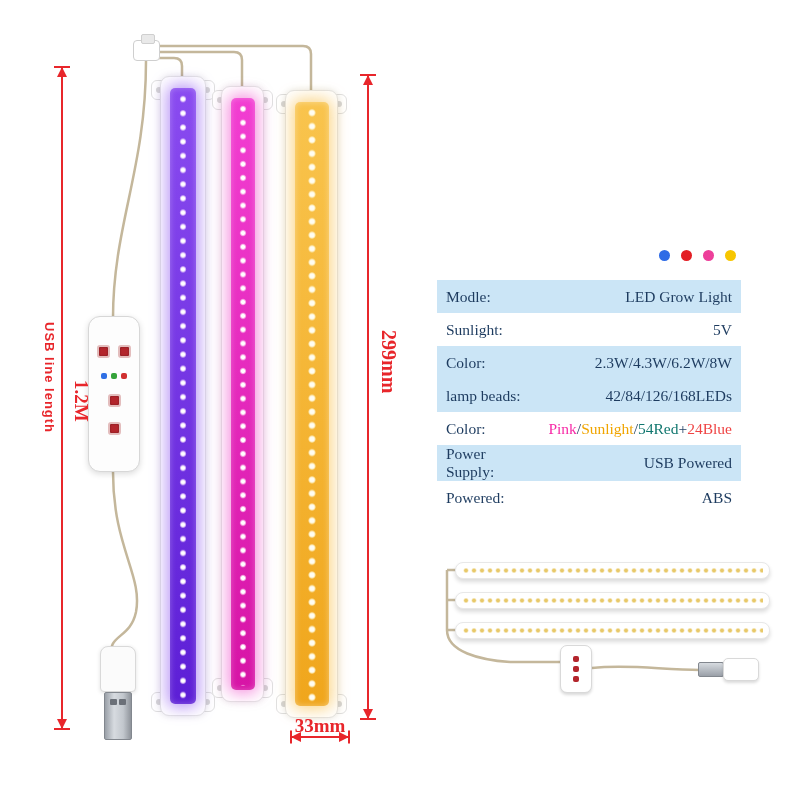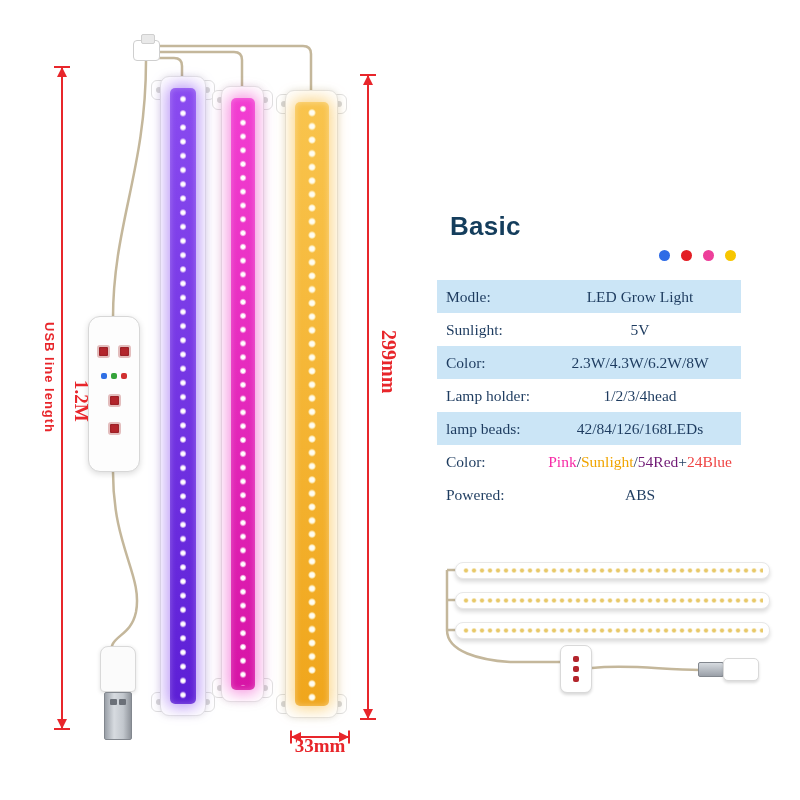--- a/index.html
+++ b/index.html
@@ -26,21 +26,21 @@
   .vline .cap.t{top:-2px;} .vline .cap.b{bottom:-2px;}
   .hline .ah.left{top:50%;transform:translateY(-50%);left:-1px;border-top:5px solid transparent;border-bottom:5px solid transparent;border-right:10px solid var(--red);}
   .hline .ah.right{top:50%;transform:translateY(-50%);right:-1px;border-top:5px solid transparent;border-bottom:5px solid transparent;border-left:10px solid var(--red);}
   .hline .cap{position:absolute;top:50%;transform:translateY(-50%);width:2px;height:13px;background:var(--red);}
   .hline .cap.l{left:-2px;} .hline .cap.r{right:-2px;}
 
   .vtext{position:absolute;writing-mode:vertical-rl;color:var(--red);z-index:3;white-space:nowrap;}
   .usb-label{left:42px;top:322px;font:bold 13px "Liberation Sans",sans-serif;letter-spacing:1px;}
   .usb-value{left:70px;top:380px;font:bold 19px "Liberation Serif",serif;}
   .len-label{left:377px;top:330px;font:bold 20px "Liberation Serif",serif;}
-  .width-label{position:absolute;left:288px;top:735px;width:64px;text-align:center;font:bold 19px "Liberation Serif",serif;color:var(--red);z-index:3;}
+  .width-label{position:absolute;left:288px;top:715px;width:64px;text-align:center;font:bold 19px "Liberation Serif",serif;color:var(--red);z-index:3;}
 
   
   .strip{position:absolute;z-index:2;}
   .strip .body{position:absolute;inset:0;background:#fff;border:1px solid #e4e4e4;border-radius:9px;box-shadow:0 0 7px rgba(0,0,0,.10);}
   .ear{position:absolute;width:16px;height:20px;background:#fff;border:1px solid #e0e0e0;border-radius:6px;z-index:-1;}
   .ear::after{content:"";position:absolute;left:50%;top:50%;transform:translate(-50%,-50%);width:6px;height:6px;border-radius:50%;background:#d8d8d8;}
   .ear.tl{left:-9px;top:4px;} .ear.tr{right:-9px;top:4px;}
   .ear.bl{left:-9px;bottom:4px;} .ear.br{right:-9px;bottom:4px;}
   .channel{position:absolute;top:12px;bottom:12px;left:50%;transform:translateX(-50%);border-radius:5px;}
   .channel.purple{width:26px;background:linear-gradient(180deg,#8a4bf0,#5d1fd6);box-shadow:0 0 16px 3px rgba(124,58,237,.55),inset 0 0 6px rgba(255,255,255,.3);}
@@ -68,21 +68,21 @@
   .usb-metal::before{content:"";position:absolute;left:5px;top:6px;width:7px;height:6px;background:#6b7078;border-radius:1px;}
   .usb-metal::after{content:"";position:absolute;right:5px;top:6px;width:7px;height:6px;background:#6b7078;border-radius:1px;}
 
   
   .heading{position:absolute;left:450px;top:212px;font:bold 26px "Liberation Sans",sans-serif;color:var(--heading);line-height:1.12;letter-spacing:.3px;z-index:2;}
   .dots{position:absolute;left:659px;top:250px;display:flex;gap:11px;z-index:2;}
   .dot{width:11px;height:11px;border-radius:50%;}
 
   table.spec{position:absolute;left:437px;top:280px;width:304px;border-collapse:collapse;font-size:15.5px;color:var(--tabletext);z-index:2;}
   table.spec td{height:33px;padding:0 9px;vertical-align:middle;}
-  table.spec td.value{text-align:center;}
+  table.spec td.value{text-align:right;}
   tr.row-blue{background:var(--rowblue);}
   tr.row-white{background:#ffffff;}
 
   
   .thumb{position:absolute;left:428px;top:548px;width:352px;height:190px;z-index:1;}
   .tstrip{position:absolute;left:27px;width:315px;height:17px;background:#fff;border:1px solid #e8e8e8;border-radius:8px;box-shadow:0 3px 4px rgba(0,0,0,.14);}
   .tleds{position:absolute;left:6px;right:6px;top:3px;bottom:3px;background-image:radial-gradient(circle,#e8c96a 1.4px,rgba(232,201,106,.4) 2.2px,transparent 2.9px);background-size:8px 100%;background-repeat:repeat-x;}
   .tctrl{position:absolute;left:132px;top:97px;width:32px;height:48px;background:#fff;border:1px solid #d9d9d9;border-radius:7px;box-shadow:0 2px 3px rgba(0,0,0,.15);display:flex;flex-direction:column;align-items:center;justify-content:center;gap:4px;}
   .tctrl i{width:6px;height:6px;background:#b3252c;border-radius:2px;}
   .tusb-metal{position:absolute;left:270px;top:114px;width:26px;height:15px;background:linear-gradient(180deg,#d7dbe0,#9aa0a8);border:1px solid #82878e;border-radius:2px;}
@@ -180,21 +180,20 @@
 
   <div class="hline" style="left:292px;top:736px;width:56px;">
     <span class="cap l"></span>
     <span class="ah left"></span>
     <span class="ah right"></span>
     <span class="cap r"></span>
   </div>
   <div class="width-label">33mm</div>
 
   <div class="heading">
-    <div>Basic</div>
   </div>
   <div class="dots">
       <span class="dot" style="background: rgb(46, 107, 230);"></span>
       <span class="dot" style="background: rgb(227, 30, 36);"></span>
       <span class="dot" style="background: rgb(237, 63, 154);"></span>
       <span class="dot" style="background: rgb(247, 198, 0);"></span>
     </div>
 
   <table class="spec">
     <tbody>
@@ -203,31 +202,31 @@
           <td class="value">LED Grow Light</td>
         </tr>
         <tr class="row-white">
           <td class="label">Sunlight:</td>
           <td class="value">5V</td>
         </tr>
         <tr class="row-blue">
           <td class="label">Color:</td>
           <td class="value">2.3W/4.3W/6.2W/8W</td>
         </tr>
-        <tr class="row-white">
-          <td class="label">Lamp holder:</td>
-          <td class="value">1/2/3/4head</td>
-        </tr>
         <tr class="row-blue">
           <td class="label">lamp beads:</td>
           <td class="value">42/84/126/168LEDs</td>
         </tr>
         <tr class="row-white">
           <td class="label">Color:</td>
-          <td class="value"><span style="color: rgb(247, 43, 167);">Pink</span><span style="color: rgb(29, 59, 95);">/</span><span style="color: rgb(240, 165, 0);">Sunlight</span><span style="color: rgb(29, 59, 95);">/</span><span style="color: #701a75;">54Red</span><span style="color: rgb(29, 59, 95);">+</span><span style="color: #ef4444;">24Blue</span></td>
+          <td class="value"><span style="color: rgb(247, 43, 167);">Pink</span><span style="color: rgb(29, 59, 95);">/</span><span style="color: rgb(240, 165, 0);">Sunlight</span><span style="color: rgb(29, 59, 95);">/</span><span style="color: #0f766e;">54Red</span><span style="color: rgb(29, 59, 95);">+</span><span style="color: #ef4444;">24Blue</span></td>
+        </tr>
+        <tr class="row-blue">
+          <td class="label">Power Supply:</td>
+          <td class="value">USB Powered</td>
         </tr>
         <tr class="row-white">
           <td class="label">Powered:</td>
           <td class="value">ABS</td>
         </tr>
       </tbody>
   </table>
 
   <div class="thumb">
     <div class="tstrip" style="top:14px;">

